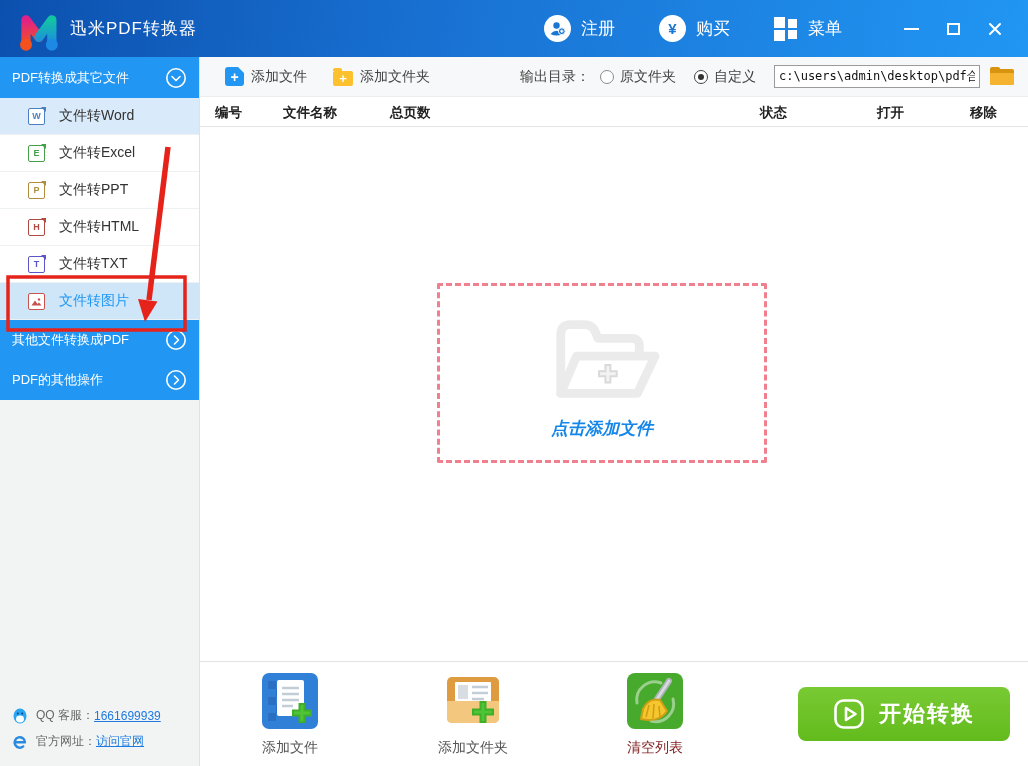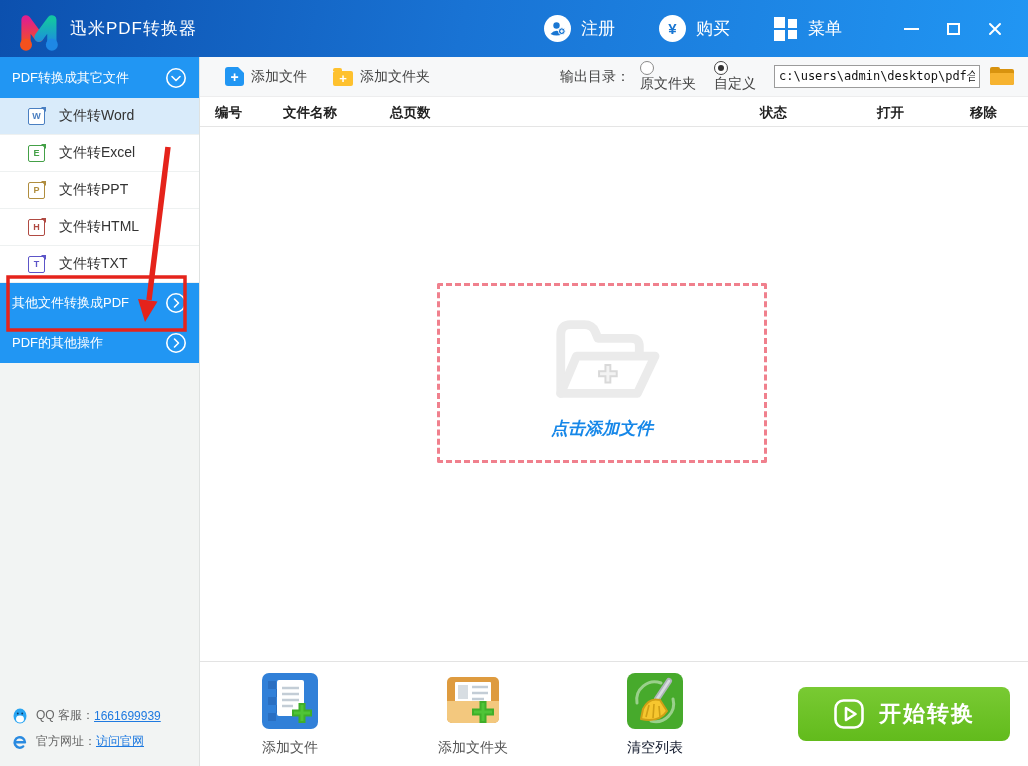--- a/index.html
+++ b/index.html
@@ -57,21 +57,21 @@
   .tool-btn .ti { margin-right:7px; }
   .ti-addfile { position:relative; width:19px; height:19px; background:#2196f3; border-radius:3px;
     display:flex; align-items:center; justify-content:center; color:#fff; font-weight:bold; font-size:14px; }
   .ti-addfile::after { content:""; position:absolute; right:0; top:0; width:0; height:0;
     border-left:6px solid transparent; border-top:6px solid #f7f8f9; }
   .ti-addfolder { position:relative; width:20px; height:15px; background:#fec12e; border-radius:2px;
     display:flex; align-items:center; justify-content:center; color:#fff; font-weight:bold; font-size:13px; margin-top:3px; }
   .ti-addfolder::before { content:""; position:absolute; left:0; top:-3px; width:9px; height:3px;
     background:#fec12e; border-radius:2px 2px 0 0; }
   .out-label { margin-left:auto; margin-right:10px; }
-  .radio-wrap { display:flex; margin-right:18px; cursor:pointer;flex-direction:column; }
+  .radio-wrap { display:flex; align-items:center; margin-right:18px; cursor:pointer; }
   .radio { width:14px; height:14px; border:1px solid #8a8a8a; border-radius:50%; background:#fff;
     margin-right:6px; position:relative; }
   .radio.checked { border-color:#444; }
   .radio.checked::after { content:""; position:absolute; left:3px; top:3px; width:6px; height:6px;
     border-radius:50%; background:#333; }
   .path-input { width:206px; height:23px; border:1px solid #9b9b9b; background:#fff;
     font-family:"DejaVu Sans Mono",monospace; font-size:12px; padding:0 4px; color:#111; }
   .folder-btn { margin-left:10px; cursor:pointer; width:24px; height:20px; position:relative; }
   .folder-btn .fb-back { position:absolute; left:0; top:2px; width:24px; height:16px; background:#d8930f; border-radius:2px; }
   .folder-btn .fb-tab { position:absolute; left:0; top:0; width:10px; height:4px; background:#d8930f; border-radius:2px 2px 0 0; }
@@ -86,21 +86,21 @@
   .content { position:relative; height:533px; background:#fff; }
   .dropzone { position:absolute; left:237px; top:156px; width:330px; height:180px;
     border:3px dashed #f0808d; border-radius:2px; cursor:pointer;
     display:flex; flex-direction:column; align-items:center; justify-content:center;font-style:italic; }
   .dz-label { margin-top:2px; font-size:17px; font-weight:bold; color:#1687e8; }
 
   .bottombar { position:absolute; left:0; bottom:0; width:828px; height:105px;
     background:#fff; border-top:1px solid #e3e3e3; }
   .bb-item { position:absolute; top:11px; width:120px; text-align:center; cursor:pointer; }
   .bb-item .bb-label { display:block; margin-top:6px; font-size:14px; color:#555; }
-  .bb-item.disabled .bb-label { color:#0f172a; }
+  .bb-item.disabled .bb-label { color:#7f1d1d; }
   .bb-1{ left:30px; } .bb-2{ left:213px; } .bb-3{ left:395px; }
   .start-btn { position:absolute; right:18px; top:25px; width:212px; height:54px;
     background:linear-gradient(#79ca33,#62bb1c); border-radius:8px; cursor:pointer;
     display:flex; align-items:center; justify-content:center; }
   .start-btn .sb-label { color:#fff; font-size:22px; font-weight:bold; margin-left:14px; letter-spacing:2px; }
 
   .annotation { position:absolute; left:0; top:0; width:1028px; height:766px; pointer-events:none; z-index:99; }
 </style>
 </head>
 <body>
@@ -207,20 +207,29 @@
           </span>
         <span>文件转HTML</span>
       </div>
       <div class="side-item">
         <span class="doc-ic" style="color:#5c55c8">
             <span class="fold"></span>
             <span>T</span>
           </span>
         <span>文件转TXT</span>
       </div>
+      <div class="side-item highlight">
+        <span class="doc-ic" style="color:#c8524c">
+          <svg width="11" height="9" viewBox="0 0 11 9">
+            <circle cx="8" cy="2.5" r="1.2" fill="#c8524c"></circle>
+            <path d="M0.5 8.5 L4 3.5 L6.5 7 L8 5.5 L10.5 8.5 Z" fill="#c8524c"></path>
+          </svg>
+        </span>
+        <span>文件转图片</span>
+      </div>
     </div>
 
     <div class="side-header" style="height:40px;">
       <span>其他文件转换成PDF</span>
       <svg class="chev" width="22" height="22" viewBox="0 0 22 22">
         <circle cx="11" cy="11" r="9.2" fill="none" stroke="#fff" stroke-width="1.6"></circle>
         <polyline points="9.5,7 13.5,11 9.5,15" fill="none" stroke="#fff" stroke-width="1.6" stroke-linecap="round" stroke-linejoin="round"></polyline>
       </svg>
     </div>
     <div class="side-header" style="height:40px;">

